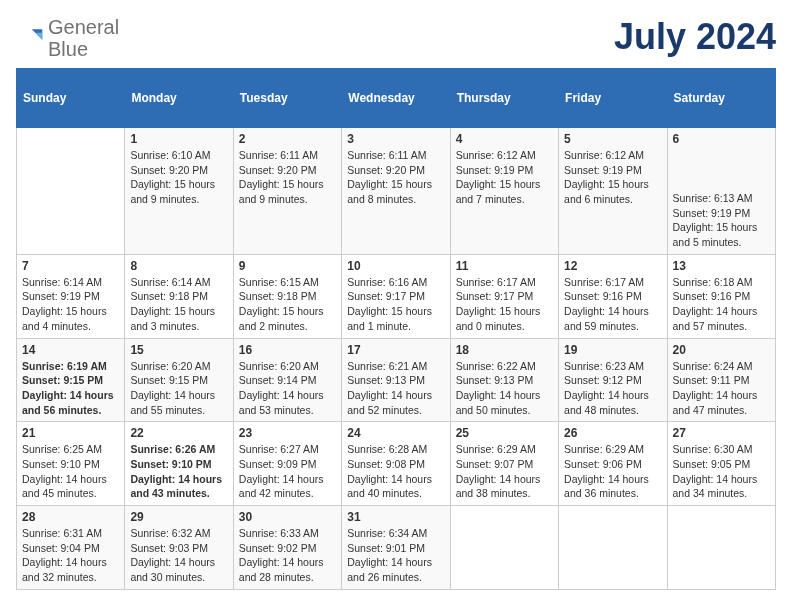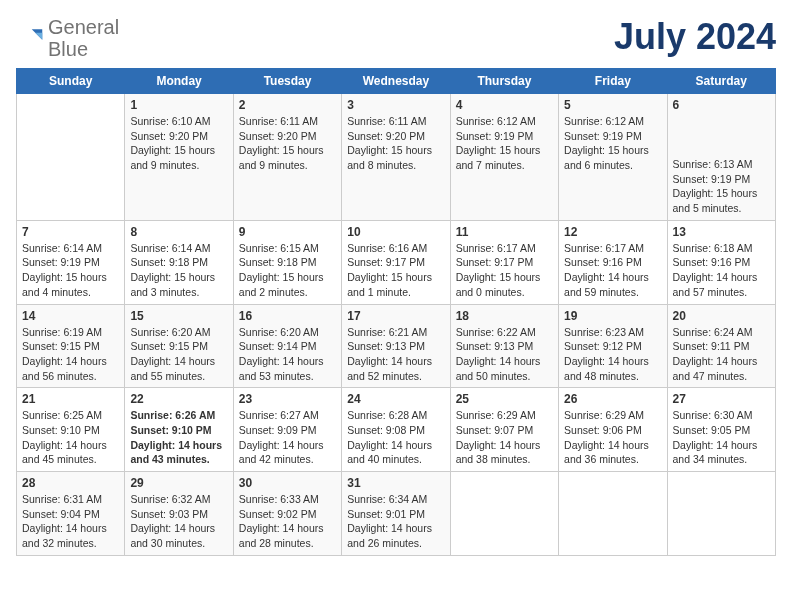--- a/index.html
+++ b/index.html
@@ -48,22 +48,22 @@
       color: #333;
     }
     table {
       width: 100%;
       border-collapse: collapse;
       font-size: 11px;
     }
     thead tr th {
       background-color: #2e6db4;
       color: #fff;
-      text-align: center;
-      padding: 5px 6px;
+      text-align: left;
+      padding: 22px 6px;
       font-size: 12px;
       font-weight: bold;
       border: 1px solid #2e6db4;
     }
     tbody tr td {
       border: 1px solid #ccc;
       vertical-align: top;
       padding: 4px 5px;
       width: 108px;
       height: 78px;
@@ -215,21 +215,21 @@
           <span class="day-number">13</span>
           <div class="day-info" style="white-space: pre-line;">Sunrise: 6:18 AM
 Sunset: 9:16 PM
 Daylight: 14 hours
 and 57 minutes.</div>
         </td>
       </tr>
       <tr>
         <td>
           <span class="day-number">14</span>
-          <div class="day-info" style="white-space: pre-line;">Sunrise: 6:19 AM
+          <div class="day-info" style="white-space: pre-line; font-weight: bold;">Sunrise: 6:19 AM
 Sunset: 9:15 PM
 Daylight: 14 hours
 and 56 minutes.</div>
         </td>
         <td>
           <span class="day-number">15</span>
           <div class="day-info" style="white-space: pre-line;">Sunrise: 6:20 AM
 Sunset: 9:15 PM
 Daylight: 14 hours
 and 55 minutes.</div>

